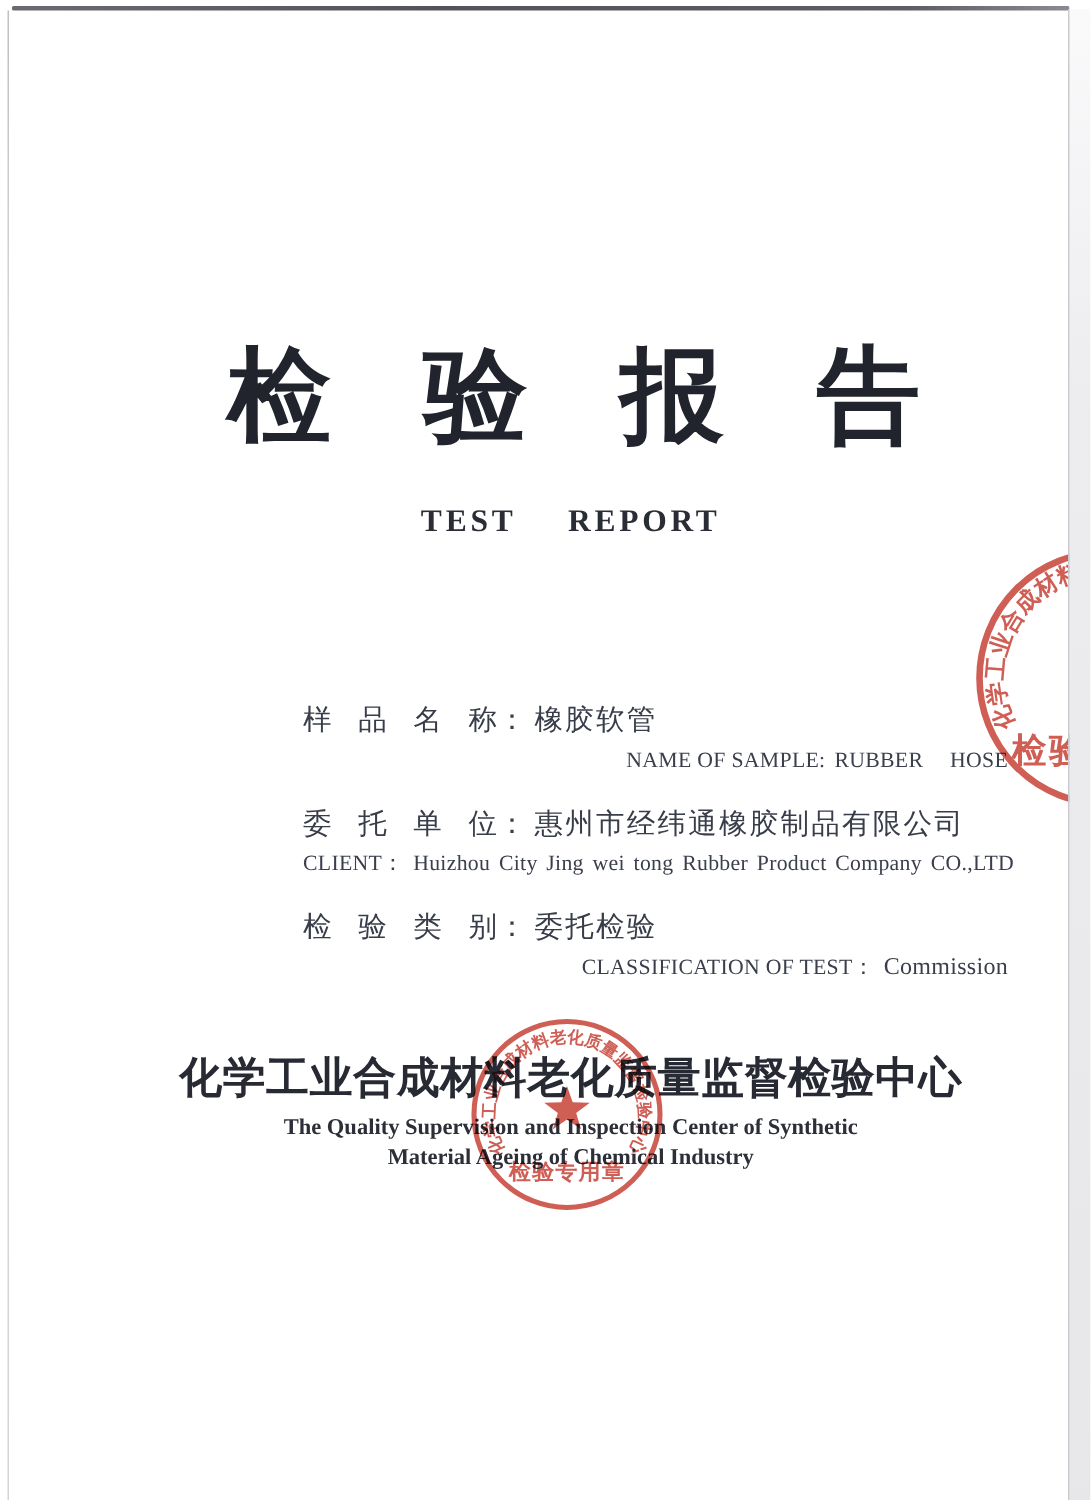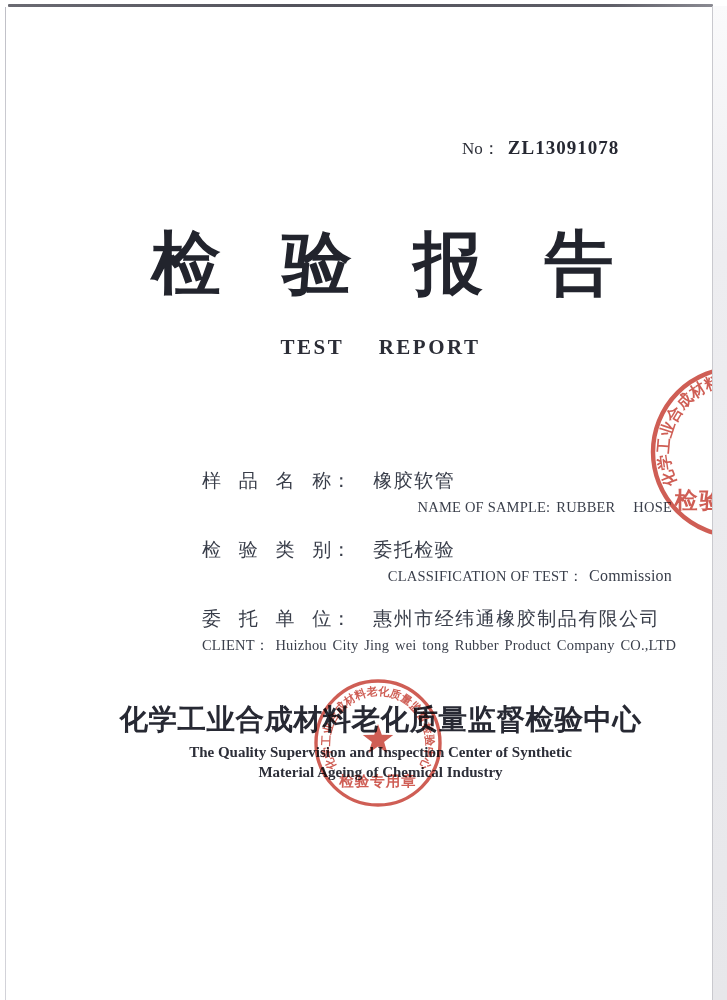--- a/index.html
+++ b/index.html
@@ -43,21 +43,21 @@
   .title-en{
     position:absolute;left:24px;top:335px;width:713px;text-align:center;
     font-size:21px;font-weight:bold;letter-spacing:2.5px;word-spacing:27px;color:#2b2d36;
   }
   .fields{position:absolute;left:202px;top:469px;width:470px;}
   .field-row{margin-bottom:21px;}
   .cn-line{
     font-size:19px;color:#383d49;line-height:24px;margin-bottom:4px;white-space:nowrap;
   }
   .cn-line .cn-label{word-spacing:12px;letter-spacing:.5px;}
-  .cn-line .cn-value{margin-left:22px;letter-spacing:1.5px;text-align:center;}
+  .cn-line .cn-value{margin-left:5px;letter-spacing:1.5px;text-align:center;}
   .en-line{
     font-size:14.5px;color:#3a3f4b;line-height:20px;white-space:nowrap;letter-spacing:.2px;text-align:right;
   }
   .en-line .en-value{margin-left:6px;word-spacing:14px;}
   .field-row.classification .en-value{font-size:16px;word-spacing:2px;}
   .issuer{
     position:absolute;left:24px;top:702px;width:713px;text-align:center;color:#272933;
   }
   .issuer .org-cn{
     font-size:28.5px;font-weight:bold;letter-spacing:.5px;line-height:36px;white-space:nowrap;
@@ -72,55 +72,52 @@
   .stamp text{font-family:"Liberation Serif","DejaVu Serif",serif;}
 </style>
 </head>
 <body>
 
 <div class="sheet">
 
   <div class="scan-top-line"></div>
   <div class="scan-left-line"></div>
 
-  <div class="report-no">
-    <span class="no-label">No：</span><span class="no-value">ZL13091078</span>
-  </div>
 
   <div class="title-cn">
     <span>检</span>
     <span>验</span>
     <span>报</span>
     <span>告</span>
   </div>
   <div class="title-en">TEST REPORT</div>
 
   <div class="fields">
     <div class="field-row">
       <div class="cn-line">
         <span class="cn-label">样 品 名 称：</span><span class="cn-value">橡胶软管</span>
       </div>
       <div class="en-line">
         <span class="en-label">NAME OF SAMPLE:</span><span class="en-value">RUBBER HOSE</span>
       </div>
     </div>
+    <div class="field-row">
+      <div class="cn-line">
+        <span class="cn-label">委 托 单 位：</span><span class="cn-value">惠州市经纬通橡胶制品有限公司</span>
+      </div>
+      <div class="en-line">
+        <span class="en-label">CLIENT：</span><span class="en-value" style="word-spacing:2px;">Huizhou City Jing wei tong Rubber Product Company CO.,LTD</span>
+      </div>
+    </div>
     <div class="field-row classification">
       <div class="cn-line">
         <span class="cn-label">检 验 类 别：</span><span class="cn-value">委托检验</span>
       </div>
       <div class="en-line">
         <span class="en-label">CLASSIFICATION OF TEST：</span><span class="en-value">Commission</span>
-      </div>
-    </div>
-    <div class="field-row">
-      <div class="cn-line">
-        <span class="cn-label">委 托 单 位：</span><span class="cn-value">惠州市经纬通橡胶制品有限公司</span>
-      </div>
-      <div class="en-line">
-        <span class="en-label">CLIENT：</span><span class="en-value" style="word-spacing:2px;">Huizhou City Jing wei tong Rubber Product Company CO.,LTD</span>
       </div>
     </div>
   </div>
 
   <div class="issuer">
     <div class="org-cn">化学工业合成材料老化质量监督检验中心</div>
     <div class="org-en">
       <div>The Quality Supervision and Inspection Center of Synthetic</div>
       <div>Material Ageing of Chemical Industry</div>
     </div>

